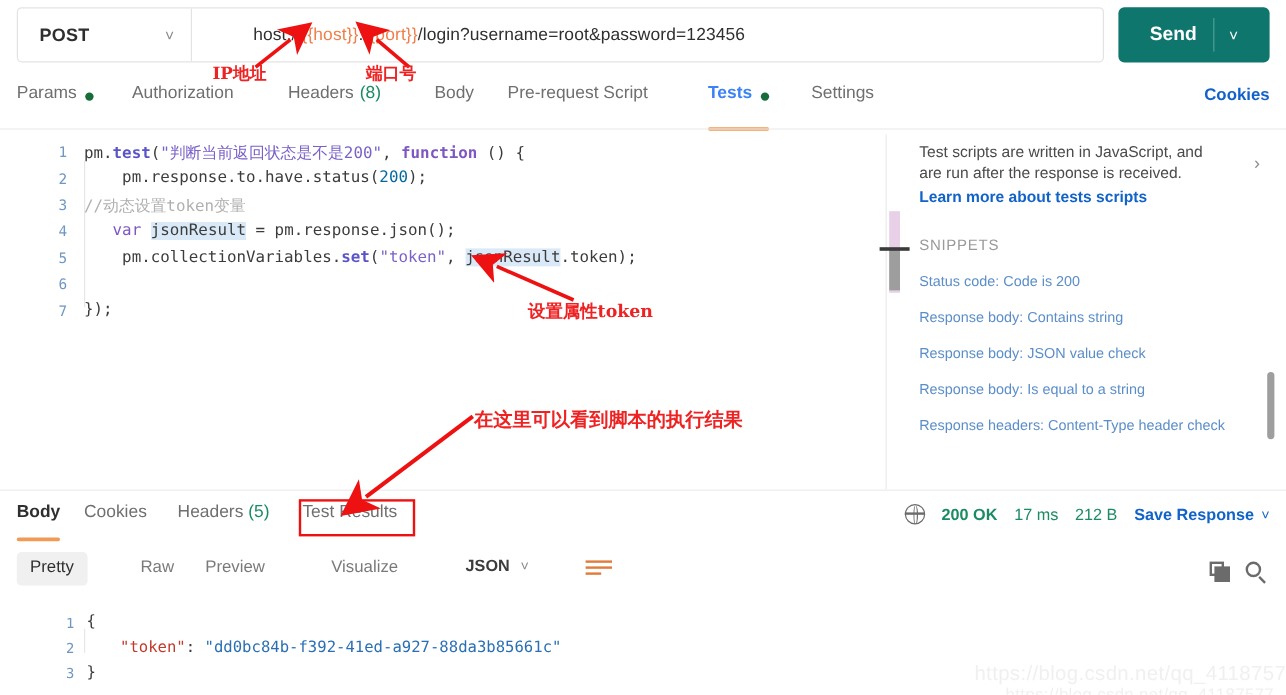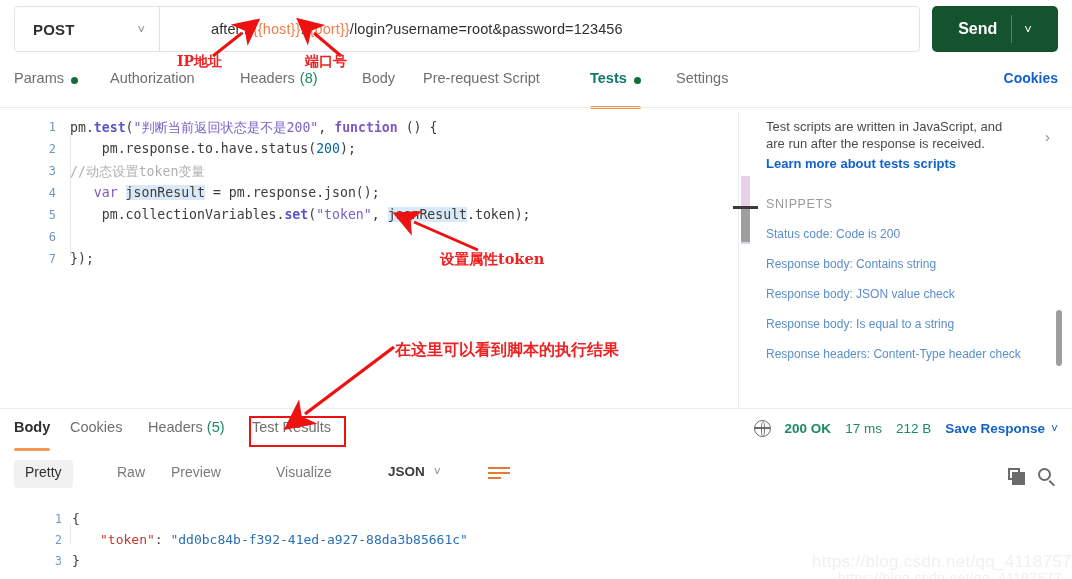--- a/index.html
+++ b/index.html
@@ -25,38 +25,38 @@
   }
   .method-label { font-size: 15px; font-weight: 700; color: #2f2f2f; letter-spacing:.2px;}
   .chev { color:#8b8b8b; font-size: 13px; line-height:1; }
   .urlfield { flex: 1; display: flex; align-items: center; padding: 0 14px; }
   .urltext { font-size: 14.5px; color: #2f2f2f; white-space: nowrap; letter-spacing:.1px;}
   .varTok { color: #ef7f4a; }
 
   .sendbtn {
     position: absolute; left: 932px; top: 6px;
     width: 126px; height: 46px; border-radius: 5px;
-    background: #14532d; color: #fff;
+    background: #0f766e; color: #fff;
     display: flex; align-items: center; justify-content: center;
     cursor: pointer;
   }
   .sendbtn .lbl { font-size: 16px; font-weight: 700; }
   .sendbtn .sep { width: 1px; height: 28px; background: rgba(255,255,255,.28); margin: 0 0 0 14px; }
   .sendbtn .sc { color: #fff; font-size: 13px; margin-left: 12px; }
 
   
   .reqtabs {
     position: absolute; left: 0px; top: 70px; width: 1072px; height: 32px;
   }
   .rtab {
     position: absolute; top: 0; height: 32px;
     font-size: 14.5px; color: #6f6f6f; white-space: nowrap; cursor: pointer;
     display: flex; align-items: flex-start;
   }
-  .rtab.active { color: #0f766e; font-weight: 600; }
+  .rtab.active { color: #3b82f6; font-weight: 600; }
   .rtab .dot { width: 7px; height: 7px; border-radius: 50%; background: #176d3a; display:inline-block; margin-left: 7px; position: relative; top: 7px;}
   .rtab .cnt { color: #1a8b62; margin-left: 5px; }
   .rtab .ul { position: absolute; left: 0; bottom: -7px; height: 3px; width: 100%; background: #f09a56; border-radius: 2px; }
   .cookies-link {
     position: absolute; right: 14px; top: 70px;
     font-size: 14px; font-weight: 700; color: #1162c9; cursor: pointer;
   }
   .tabs-hr { position:absolute; left:0; top:107px; width:1072px; height:1px; background:#ececec; }
 
   
@@ -149,21 +149,21 @@
 <body>
 
 <div id="app">
 
   <div class="urlbar">
     <div class="method">
       <span class="method-label">POST</span>
       <span class="chev">˅</span>
     </div>
     <div class="urlfield">
-      <span class="urltext"><span>after://</span><span class="varTok">{{host}}</span><span>:</span><span class="varTok">{{port}}</span><span>/login?username=root&amp;password=123456</span></span>
+      <span class="urltext"><span>host://</span><span class="varTok">{{host}}</span><span>:</span><span class="varTok">{{port}}</span><span>/login?username=root&amp;password=123456</span></span>
     </div>
   </div>
 
   <div class="sendbtn">
     <span class="lbl">Send</span>
     <span class="sep"></span>
     <span class="sc">˅</span>
   </div>
 
   <div class="reqtabs">

